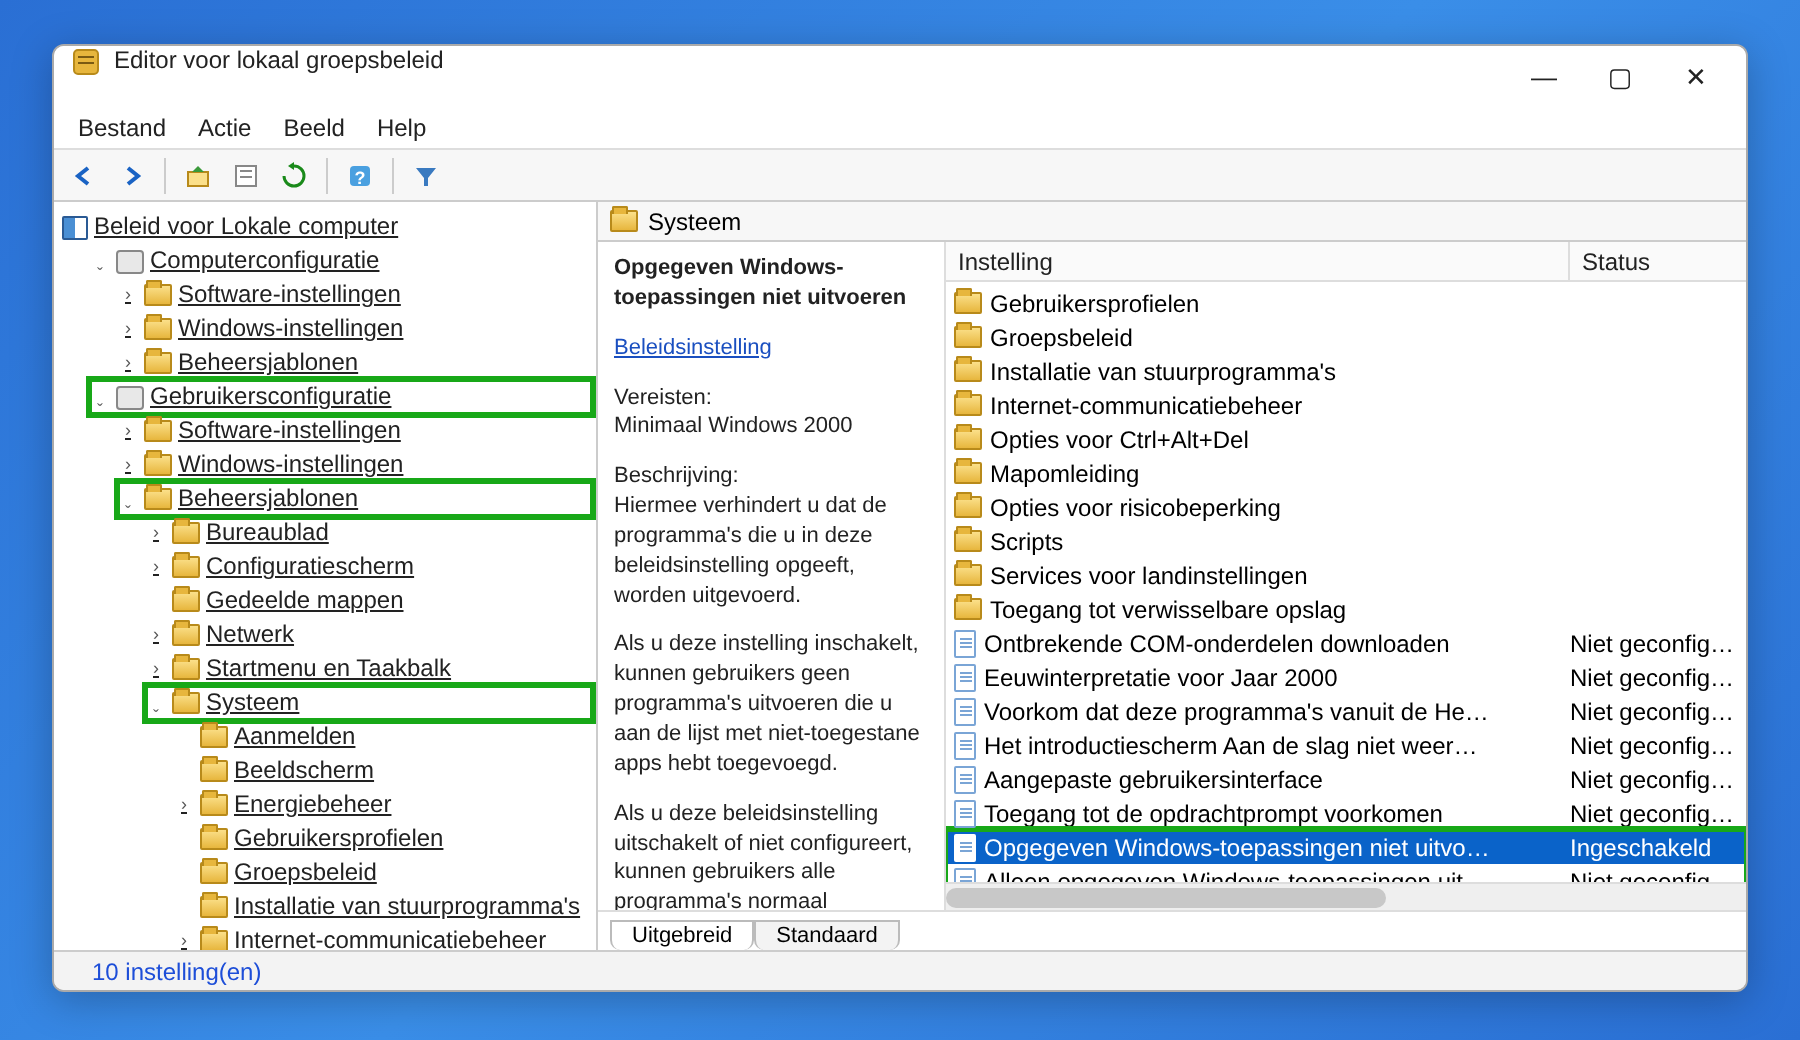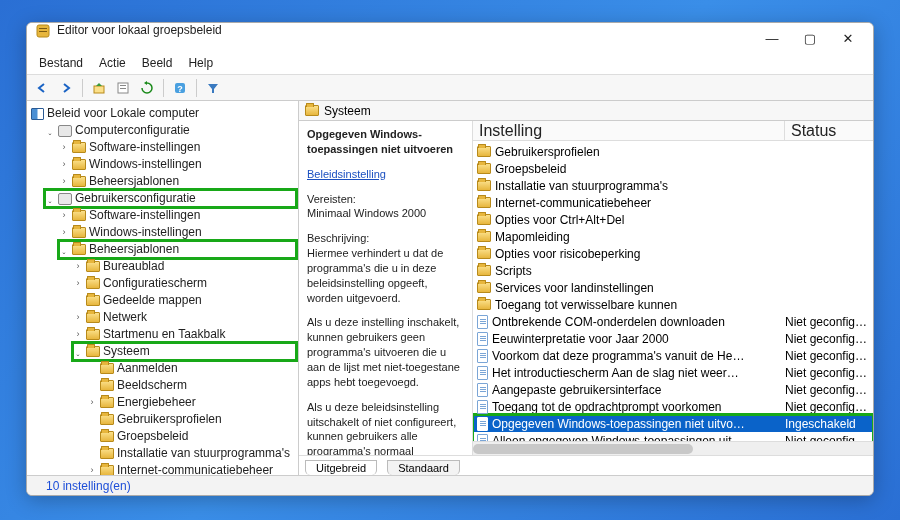--- a/index.html
+++ b/index.html
@@ -31,21 +31,21 @@
   .titlebar .title { flex: 1; font-size: 12px; color: #222; }
   .titlebar .winbtns { display: flex; gap: 0; }
   .titlebar .winbtn {
     width: 38px; height: 30px;
     display: flex; align-items: center; justify-content: center;
     color: #222; font-size: 13px;
   }
   .menubar {
     height: 22px;
     display: flex;
-    align-items: flex-start;
+    align-items: center;
     background: #fff;
     border-bottom: 1px solid #ddd;
     padding-left: 4px;
   }
   .menubar .menuitem {
     padding: 3px 8px;
     font-size: 12px;
     color: #222;
   }
   .toolbar {
@@ -74,21 +74,21 @@
     width: 272px;
     border-right: 1px solid #ccc;
     overflow: hidden;
     padding: 4px 2px;
     font-size: 12px;
     color: #222;
     background: #fff;
     position: relative;
   }
   .tree ul { list-style: none; padding-left: 14px; }
-  .tree > ul { padding-left: 2px; }
+  .tree > ul { padding-left: 2px; text-decoration: underline; }
   .tree li { white-space: nowrap; line-height: 17px; }
   .tree .row { display: flex; align-items: center; gap: 3px; }
   .tree .caret {
     width: 10px; height: 10px;
     display: inline-flex; align-items: center; justify-content: center;
     font-size: 9px; color: #555;
   }
   .fld-icon {
     width: 14px; height: 11px;
     background: linear-gradient(#fbe08a,#e7b63d);
@@ -162,39 +162,39 @@
   }
   .descpane .heading { font-weight: bold; margin-bottom: 10px; }
   .descpane .link { color: #1a4fc0; text-decoration: underline; display: block; margin-bottom: 10px; }
   .descpane p { margin-bottom: 10px; }
   .listpane { flex: 1; display: flex; flex-direction: column; overflow: hidden; }
   .list-head {
     height: 20px;
     display: flex;
     background: #fafafa;
     border-bottom: 1px solid #ddd;
-    font-size: 16px;
+    font-size: 12px;
     color: #222;
   }
   .list-head .col1 { flex: 1; padding-left: 6px; border-right: 1px solid #ddd; line-height:20px; }
   .list-head .col2 { width: 88px; padding-left: 6px; line-height:20px; }
   .list-body { flex: 1; overflow: hidden; padding: 2px 0; font-size: 12px; }
   .list-row {
     display: flex; align-items: center;
     height: 17px; padding-left: 4px; gap: 4px;
     white-space: nowrap;
   }
   .list-row .txt { flex: 1; overflow: hidden; text-overflow: ellipsis; }
   .list-row .st { width: 88px; overflow: hidden; text-overflow: ellipsis; padding-right:4px;margin-left:36px; }
   .list-row.sel { background: #0a63c9; color: #fff; }
   .list-row.sel .doc-icon { border-color:#fff; }
   .green-wrap { outline: 3px solid #18a818; outline-offset: -1px; }
   .tabs {
     height: 20px; display: flex; align-items: flex-end;
-    padding-left: 6px; gap: 10px;
+    padding-left: 6px; gap: 0;
     border-top: 1px solid #ddd;
     font-size: 11px;
   }
   .tabs .tab {
     border: 1px solid #bbb; border-top: 1px solid #bbb;
     border-bottom: none;
     border-radius: 0 0 5px 5px;
     padding: 1px 10px;
     background: #f3f3f3;
     margin-top: -1px;
@@ -526,21 +526,21 @@
                 <span class="txt">Scripts</span>
                 <span class="st"></span>
               </div>
               <div class="list-row">
                 <span class="fld-icon"></span>
                 <span class="txt">Services voor landinstellingen</span>
                 <span class="st"></span>
               </div>
               <div class="list-row">
                 <span class="fld-icon"></span>
-                <span class="txt">Toegang tot verwisselbare kunnen</span>
+                <span class="txt">Toegang tot verwisselbare opslag</span>
                 <span class="st"></span>
               </div>
               <div class="list-row">
                 <span class="doc-icon"></span>
                 <span class="txt">Ontbrekende COM-onderdelen downloaden</span>
                 <span class="st">Niet geconfigu...</span>
               </div>
               <div class="list-row">
                 <span class="doc-icon"></span>
                 <span class="txt">Eeuwinterpretatie voor Jaar 2000</span>

